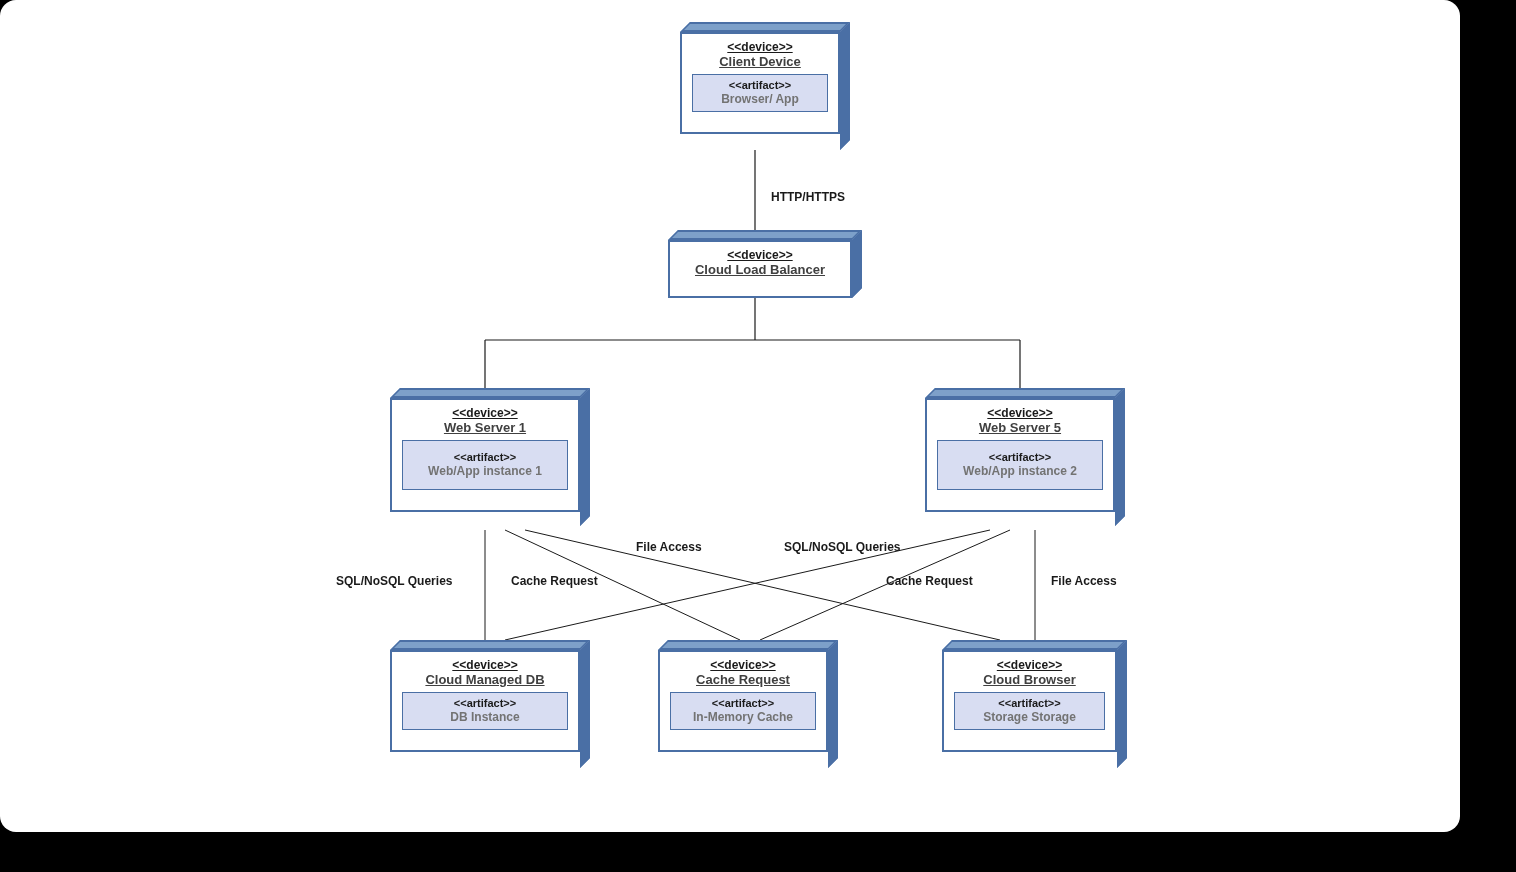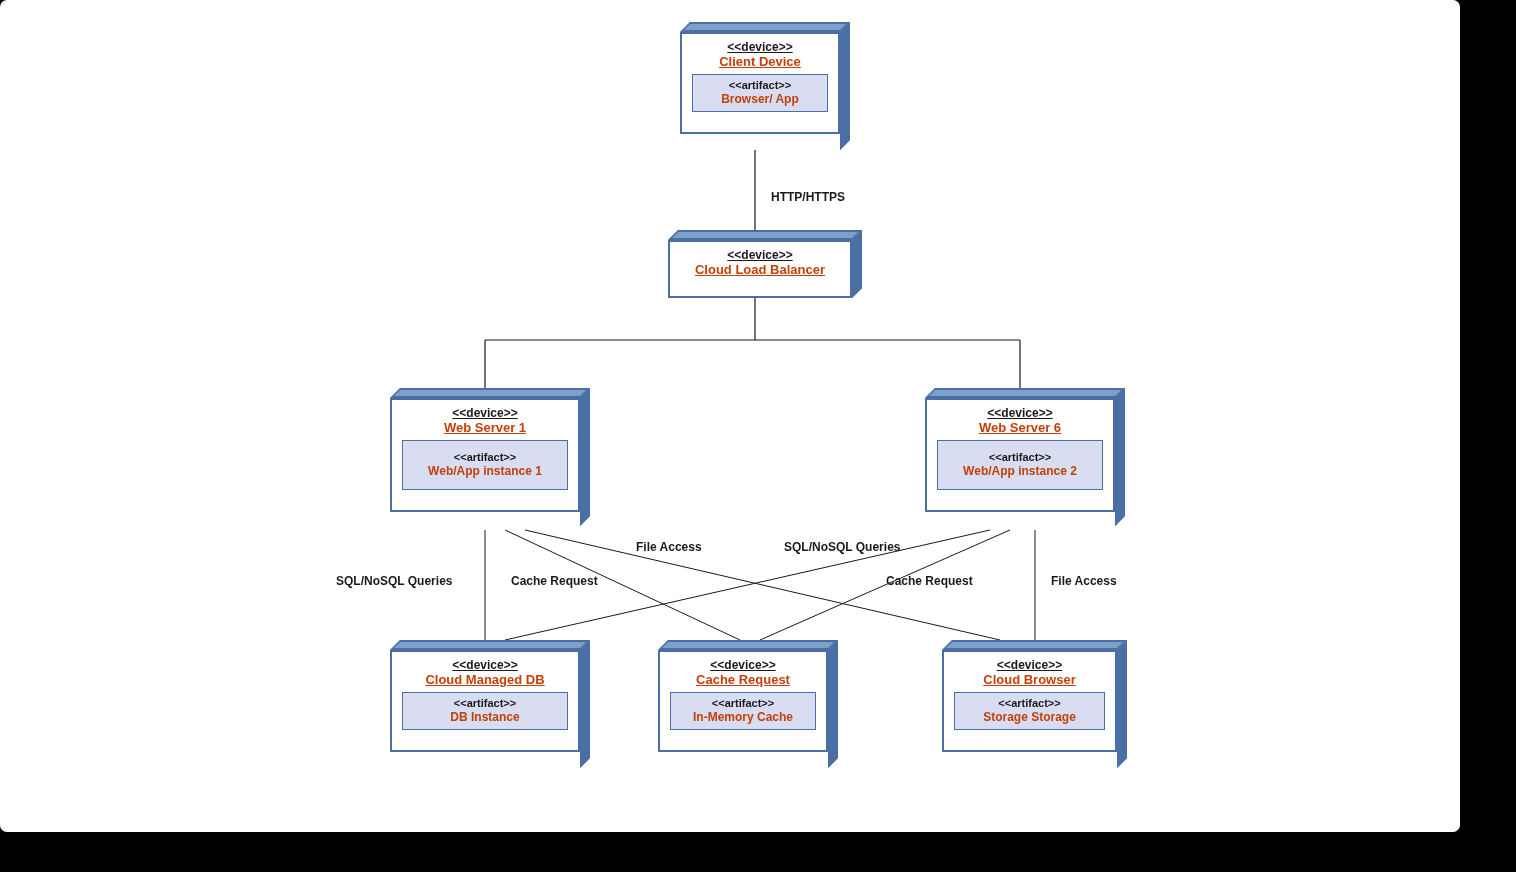--- a/index.html
+++ b/index.html
@@ -11,21 +11,21 @@
     height: 872px;
     position: relative;
   }
   .canvas {
     position: absolute;
     left: 0;
     top: 0;
     width: 1460px;
     height: 832px;
     background: #fff;
-    border-radius: 7px;
+    border-radius: 16px;
   }
   svg.lines {
     position: absolute;
     left: 0;
     top: 0;
     width: 1460px;
     height: 850px;
     pointer-events: none;
   }
 
@@ -66,42 +66,42 @@
     font-size: 12px;
     font-weight: bold;
     text-decoration: underline;
     color: #1a1a1a;
     line-height: 1.2;
   }
   .nodename {
     font-size: 13px;
     font-weight: bold;
     text-decoration: underline;
-    color: #c2410c;
+    color: #404040;
     margin-bottom: 4px;
     line-height: 1.2;
   }
 
   .artifact {
     background: #d8ddf2;
     border: 1.5px solid #4a6fa5;
     margin: 4px 2px 12px 2px;
     padding: 4px 6px;
     box-sizing: border-box;
   }
   .artifact .a-stereo {
     font-size: 11px;
     font-weight: bold;
     color: #1a1a1a;
     line-height: 1.2;
   }
   .artifact .a-name {
     font-size: 12px;
     font-weight: bold;
-    color: #c2410c;
+    color: #737373;
     line-height: 1.2;
   }
 
   .edge-label {
     position: absolute;
     font-size: 12px;
     font-weight: bold;
     color: #1a1a1a;
     background: transparent;
     white-space: nowrap;
@@ -171,21 +171,21 @@
         <div class="a-name">Web/App instance 1</div>
       </div>
     </div>
   </div>
 
   <div class="node3d" style="left:925px; top:398px;">
     <div class="top" style="left:0; width:190px;"></div>
     <div class="side" style="height:128px;"></div>
     <div class="front" style="width:190px;">
       <div class="stereotype">&lt;&lt;device&gt;&gt;</div>
-      <div class="nodename">Web Server 6</div>
+      <div class="nodename">Web Server 5</div>
       <div class="artifact" style="padding:10px 6px;">
         <div class="a-stereo">&lt;&lt;artifact&gt;&gt;</div>
         <div class="a-name">Web/App instance 2</div>
       </div>
     </div>
   </div>
 
   <div class="node3d" style="left:390px; top:650px;">
     <div class="top" style="left:0; width:190px;"></div>
     <div class="side" style="height:118px;"></div>

